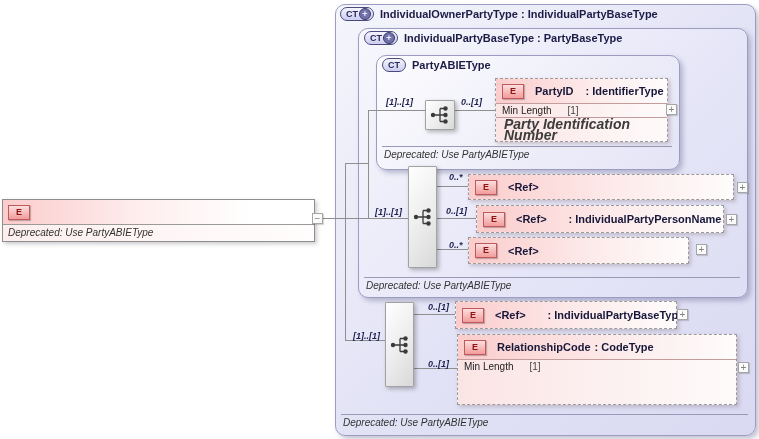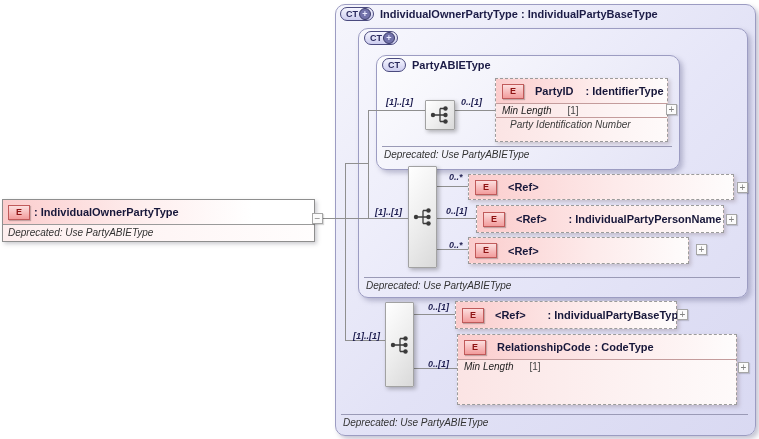--- a/index.html
+++ b/index.html
@@ -30,24 +30,24 @@
           background:linear-gradient(to right,#fbe4e4 0%,#fdf4f4 70%,#fefafa 100%);}
   .el-header{display:flex;align-items:center;padding:0 6px;height:24px;white-space:nowrap;
              font-size:11px;font-weight:bold;color:#17173a;
              background:linear-gradient(to right,#fbcccc 0%,#fdeaea 55%,#fefcfc 100%);}
   .el-name{margin-left:11px;}
   .gap4  .el-type{margin-left:4px;}
   .gap12 .el-type{margin-left:12px;}
   .gap22 .el-type{margin-left:22px;}
   .el-row{border-top:1px solid #c49c9c;font-size:10px;padding:1px 6px;
           display:flex;gap:16px;align-items:baseline;white-space:nowrap;}
-  .facet-label{font-style:italic;color:#222;}
+  .facet-label{color:#222;}
   .facet-value{color:#454545;}
-  .el-annot{border-top:1px solid #c49c9c;font-style:italic;font-size:10px;color:#3c3c3c;
-            padding:1px 14px;line-height:11px;}
+  .el-annot{border-top:1px solid #c49c9c;font-style:italic;font-size:14px;color:#3c3c3c;
+            padding:1px 8px;line-height:11px;font-weight:bold;}
   .e-badge{flex:0 0 auto;width:20px;height:13px;border:1px solid #c05a5a;
            background:linear-gradient(#fcdede,#f29c9c);color:#8e1414;
            font-size:9px;font-weight:bold;line-height:13px;text-align:center;
            box-shadow:1px 1px 1px rgba(0,0,0,.22);}
 
   
   .root-box{position:absolute;border:1px solid #8e8e8e;background:#fff;
             box-shadow:2px 2px 4px rgba(110,110,120,.35);}
   .root-header{display:flex;align-items:center;padding:0 5px;height:24px;white-space:nowrap;
                font-size:11px;font-weight:bold;color:#17173a;
@@ -86,20 +86,21 @@
   </div>
   <div class="ct-sep" style="left:341px;top:414px;width:407px;"></div>
   <div class="dep" style="left:343px;top:417px;">Deprecated: Use PartyABIEType</div>
 
   <div class="ct-box lv2" style="left:358px;top:28px;width:388px;height:268px;"></div>
   <div class="ct-title" style="left:364px;top:31px;">
     <span class="ct-badge">
         <span>CT</span>
         <span class="ct-plus">+</span>
       </span>
+    <span>IndividualPartyBaseType : PartyBaseType</span>
   </div>
   <div class="ct-sep" style="left:364px;top:277px;width:376px;"></div>
   <div class="dep" style="left:366px;top:280px;">Deprecated: Use PartyABIEType</div>
 
   <div class="ct-box lv3" style="left:376px;top:55px;width:302px;height:113px;"></div>
   <div class="ct-title" style="left:382px;top:58px;">
     <span class="ct-badge" style="padding:0 5px;">
         <span>CT</span>
       </span>
     <span>PartyABIEType</span>
@@ -116,21 +117,20 @@
   <div class="hline" style="left:453px;top:110px;width:42px;"></div>
   <div class="hline" style="left:435px;top:186px;width:33px;"></div>
   <div class="hline" style="left:435px;top:218px;width:41px;"></div>
   <div class="hline" style="left:435px;top:249px;width:33px;"></div>
   <div class="hline" style="left:412px;top:314px;width:43px;"></div>
   <div class="hline" style="left:412px;top:368px;width:45px;"></div>
 
   <div class="root-box" style="left:2px;top:199px;width:311px;height:41px;">
     <div class="root-header gap4">
       <span class="e-badge">E</span>
-      <span class="el-type">: IndividualOwnerPartyType</span>
     </div>
     <div class="root-annot">Deprecated: Use PartyABIEType</div>
   </div>
   <div class="sq-btn" style="left:312px;top:213px;">−</div>
 
   <div class="card-label" style="left:386px;top:97px;">[1]..[1]</div>
   <div class="seq-box" style="left:425px;top:100px;width:28px;height:28px;">
     <svg width="24" height="24" viewBox="0 0 24 24">
       <circle cx="5" cy="12" r="2.2" fill="#3a3a3a"></circle>
       <path d="M7 12 H12 M12 5.5 V18.5 M12 5.5 H16 M12 12 H16 M12 18.5 H16" stroke="#3a3a3a" stroke-width="1.3" fill="none"></path>

